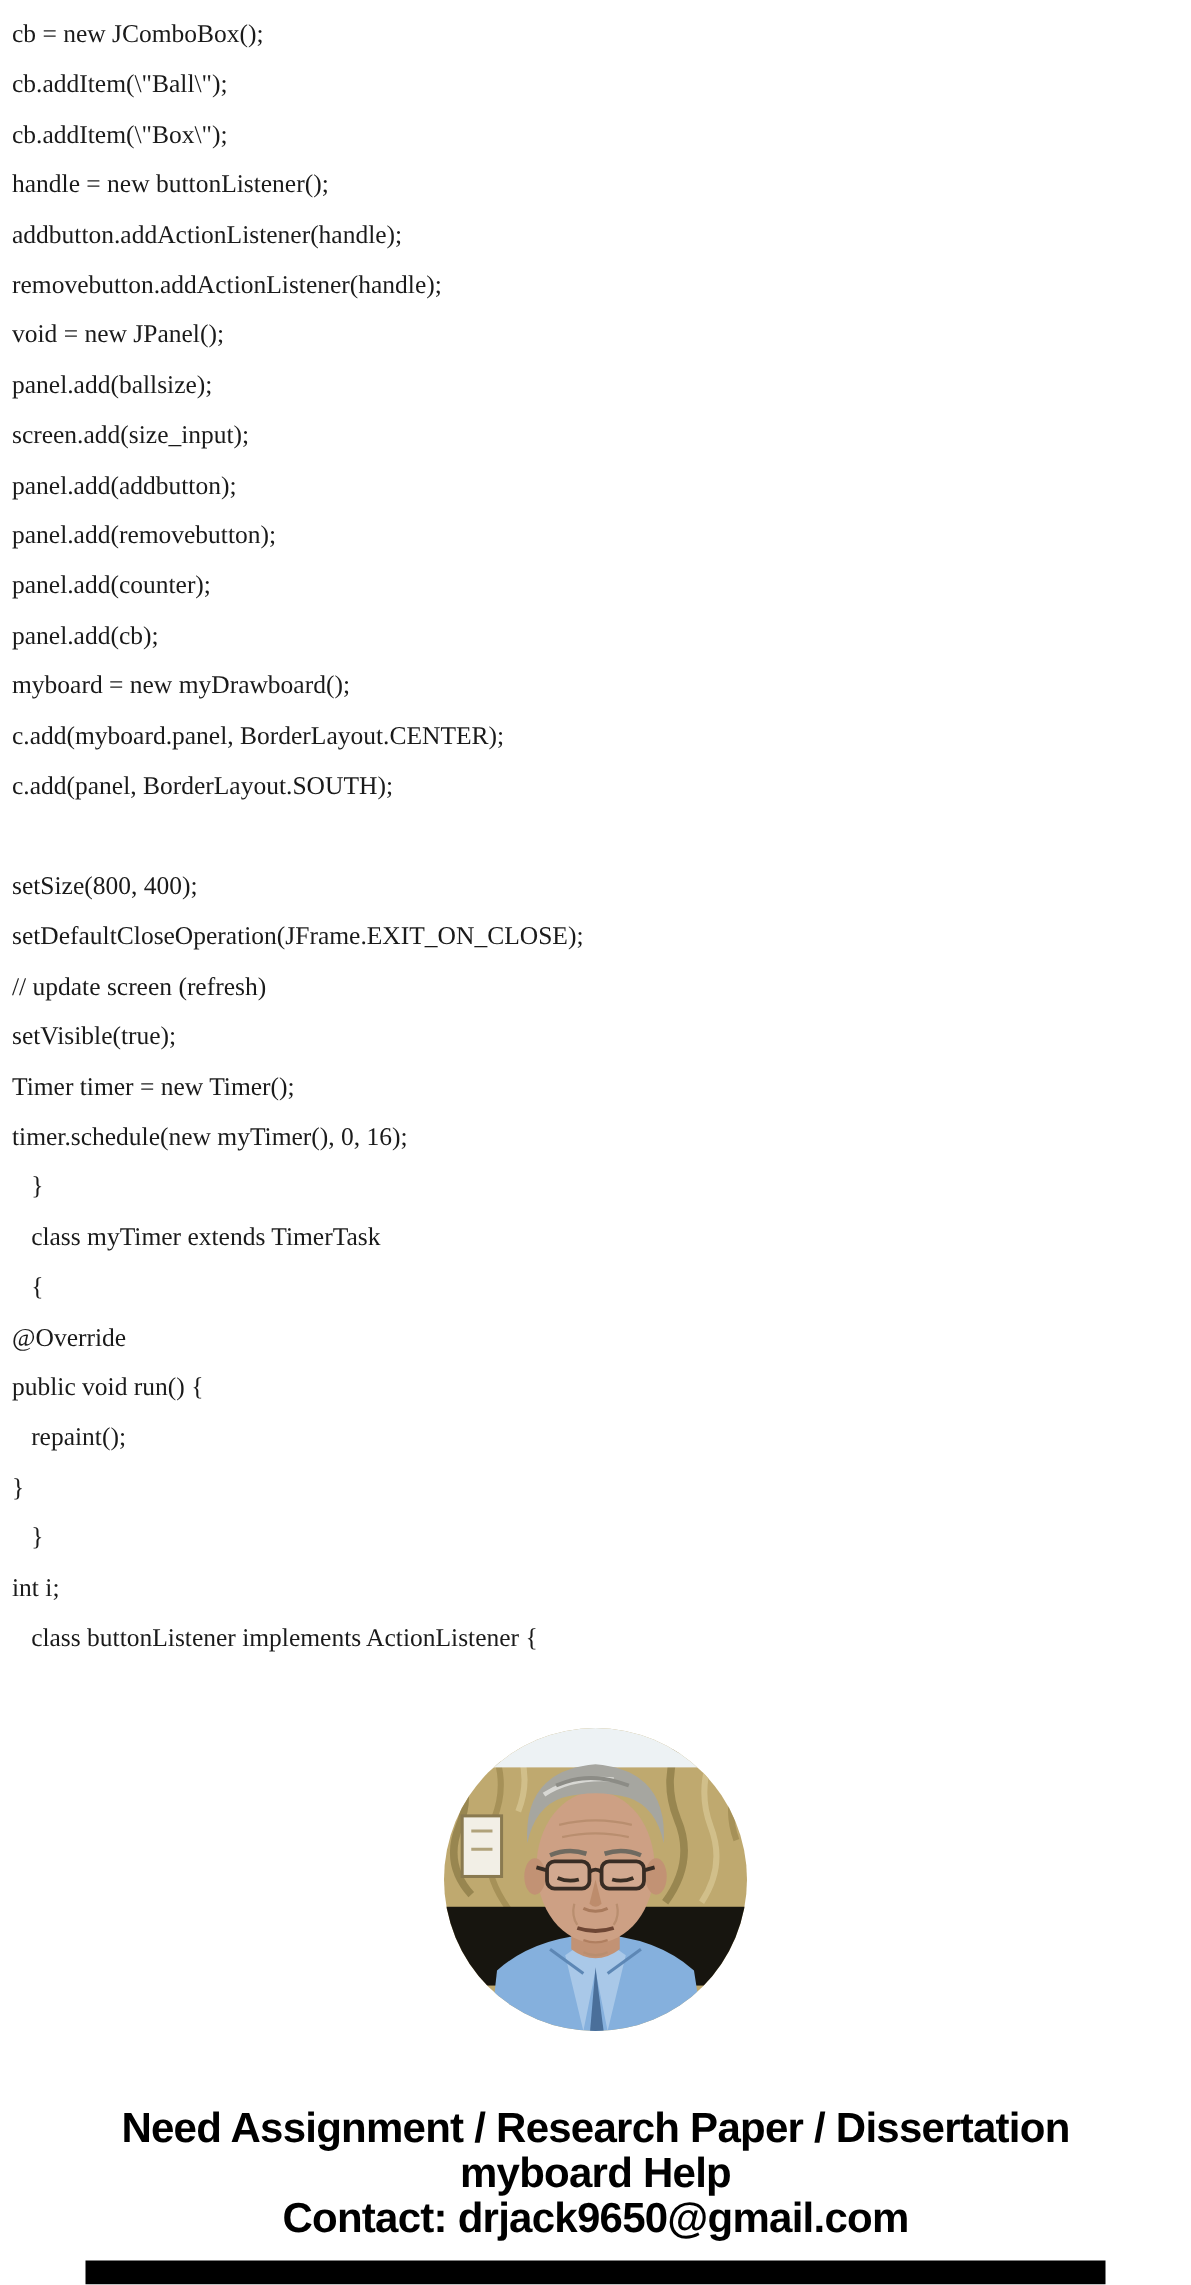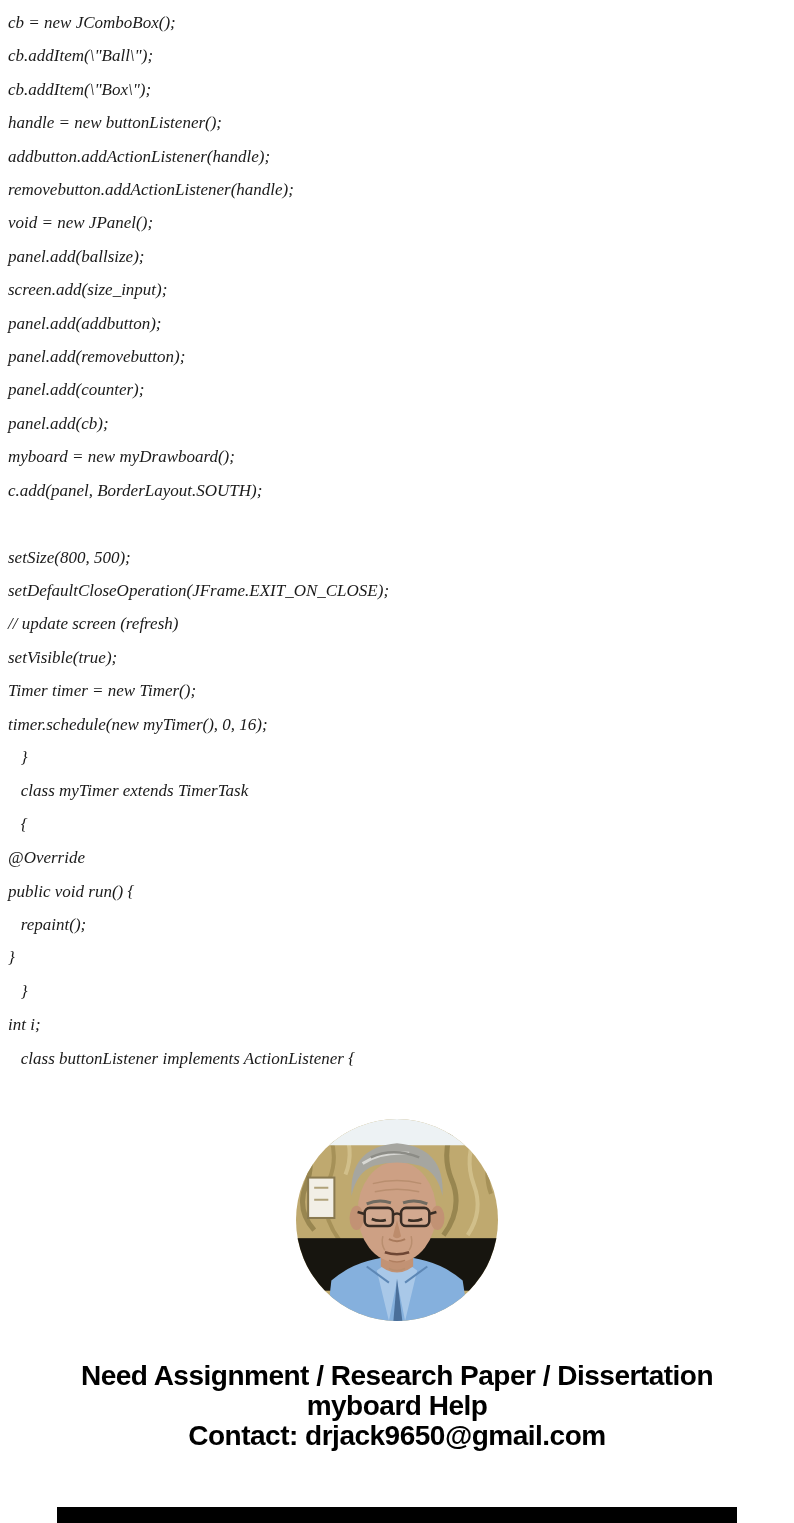--- a/index.html
+++ b/index.html
@@ -10,41 +10,40 @@
     position: relative;
     overflow: hidden;
     font-family: "Liberation Serif", serif;
   }
   .page { width: 794px; height: 1523px; position: relative; }
 
   
   .code-block {
     padding: 6px 12px 0 8px;
     color: #1a1a1a;
-    font-style: italic;
   }
   .code-line {
     font-family: "Liberation Serif", serif;
     font-size: 17px;
     line-height: 33.4px;
     white-space: pre;
     color: #1a1a1a;
   }
 
   
   .avatar-wrap {
     width: 202px;
     height: 202px;
     margin: 44px auto 0 auto;
   }
   .avatar-wrap svg { display: block; }
 
   
   .footer {
-    margin-top: 40px;
+    margin-top: 50px;
     text-align: center;
     color: #000000;
     font-family: "Liberation Sans", sans-serif;
     font-weight: 700;
   }
   .footer .head-line {
     font-size: 28px;
     line-height: 30px;
     letter-spacing: -0.5px;
   }
@@ -77,23 +76,24 @@
       <div class="code-line">addbutton.addActionListener(handle);</div>
       <div class="code-line">removebutton.addActionListener(handle);</div>
       <div class="code-line">void = new JPanel();</div>
       <div class="code-line">panel.add(ballsize);</div>
       <div class="code-line">screen.add(size_input);</div>
       <div class="code-line">panel.add(addbutton);</div>
       <div class="code-line">panel.add(removebutton);</div>
       <div class="code-line">panel.add(counter);</div>
       <div class="code-line">panel.add(cb);</div>
       <div class="code-line">myboard = new myDrawboard();</div>
+      <div class="code-line">c.add(myboard.panel, BorderLayout.CENTER);</div>
       <div class="code-line">c.add(panel, BorderLayout.SOUTH);</div>
       <div class="code-line">&nbsp;</div>
-      <div class="code-line">setSize(800, 500);</div>
+      <div class="code-line">setSize(800, 400);</div>
       <div class="code-line">setDefaultCloseOperation(JFrame.EXIT_ON_CLOSE);</div>
       <div class="code-line">// update screen (refresh)</div>
       <div class="code-line">setVisible(true);</div>
       <div class="code-line">Timer timer = new Timer();</div>
       <div class="code-line">timer.schedule(new myTimer(), 0, 16);</div>
       <div class="code-line">   }</div>
       <div class="code-line">   class myTimer extends TimerTask</div>
       <div class="code-line">   {</div>
       <div class="code-line">@Override</div>
       <div class="code-line">public void run() {</div>

